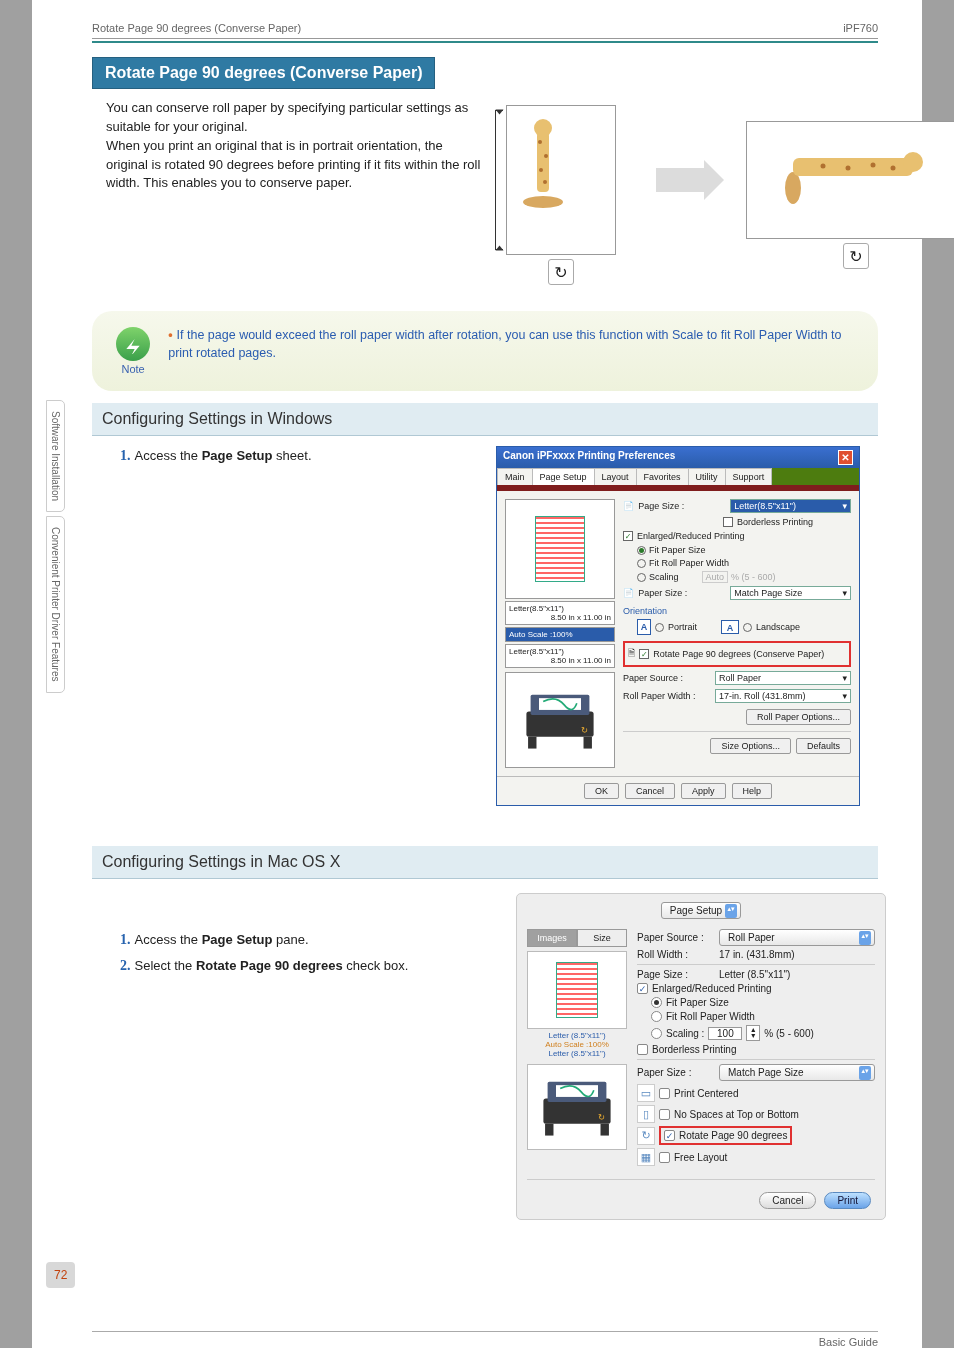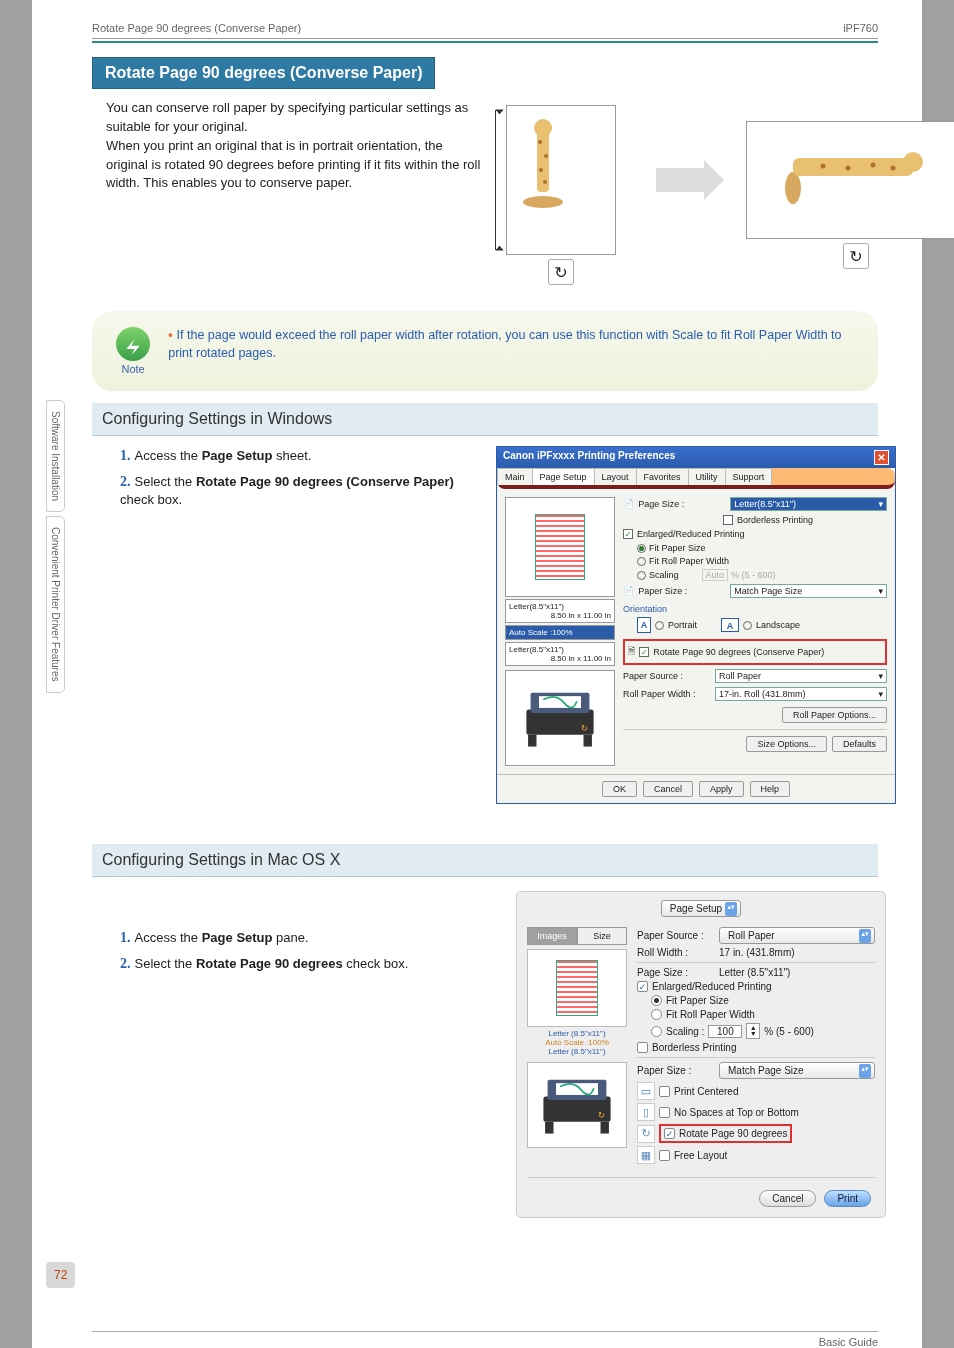--- a/index.html
+++ b/index.html
@@ -82,25 +82,25 @@
     background: #e0ecf2; font-size: 16px; font-weight: normal;
     padding: 7px 10px; margin-top: 12px; border-bottom: 1px solid #b0c8d4;
     color: #333;
   }
   .steps-row { display: flex; gap: 14px; margin-top: 10px; }
   .steps { flex: 0 0 390px; padding-left: 28px; font-size: 13px; }
   .steps li { margin-bottom: 6px; line-height: 1.4; }
   .steps .num { color: #2763ae; font-weight: bold; font-family: Georgia, serif; font-size: 14px; margin-right: 4px; }
   .dlg-img { flex: 1; }
   .dlg-win {
-    border: 1px solid #2a5caa; font-size: 9px; background: #f3f3f0; width: 400px;
+    border: 1px solid #2a5caa; font-size: 9px; background: #f3f3f0; width: 364px;
   }
   .dlg-title { background: linear-gradient(#3a6fd0, #2a5caa); color: #fff; padding: 3px 6px; font-size: 10px; font-weight: bold; display: flex; justify-content: space-between; }
   .dlg-close { background: #e05030; color: #fff; width: 15px; height: 15px; text-align: center; border: 1px solid #fff; line-height: 13px; }
-  .dlg-tabs { display: flex; background: #fdba74; border-bottom: 4px solid #7f1d1d; border-radius: 8px; }
+  .dlg-tabs { display: flex; background: #4d7c0f; border-bottom: 6px solid #7f1d1d; }
   .dlg-tabs .tab { padding: 3px 7px; border: 1px solid #bbb; border-bottom: none; background: #f3f3f0; margin-right: -1px; font-size: 9px; }
   .dlg-tabs .tab.active { background: #fff; }
   .dlg-body { display: flex; padding: 8px; gap: 8px; }
   .dlg-left { width: 110px; }
   .preview-box { border: 1px solid #999; height: 100px; background: #fff; padding: 4px; display: flex; align-items: center; justify-content: center; }
   .preview-box .doc { width: 50px; height: 66px; border: 1px solid #3a8; background: repeating-linear-gradient(#f66 0 2px, #fff 2px 5px); }
   .sz-label { font-size: 8px; border: 1px solid #999; padding: 2px 3px; margin-top: 2px; background: #fff; }
   .sz-label.blue { background: #2a5caa; color: #fff; }
   .printer-box { border: 1px solid #999; height: 96px; background: #fff; margin-top: 4px; display: flex; align-items: center; justify-content: center; }
   .dlg-right { flex: 1; font-size: 9px; }
@@ -219,21 +219,20 @@
     </div>
     <div class="note-text">
       <span class="bullet">•</span><span>If the page would exceed the roll paper width after rotation, you can use this function with Scale to fit Roll Paper Width to print rotated pages.</span>
     </div>
   </div>
 
   <div class="sub-h">Configuring Settings in Windows</div>
   <div class="steps-row">
     <ol class="steps" style="list-style:none;">
       <li><span class="num">1.</span><span>Access the </span><b>Page Setup</b><span> sheet.</span></li>
-      <li><span class="num">2.</span><span>Select the </span><b>Rotate Page 90 degrees (Conserve Paper)</b><span> check box.</span></li>
     </ol>
     <div class="dlg-img">
       <div class="dlg-win">
         <div class="dlg-title">
           <span>Canon iPFxxxx Printing Preferences</span>
           <span class="dlg-close">✕</span>
         </div>
         <div class="dlg-tabs">
           <div class="tab">Main</div>
           <div class="tab active">Page Setup</div>

